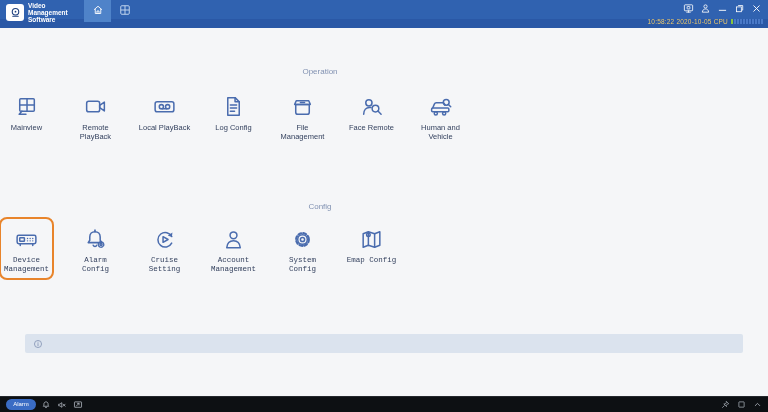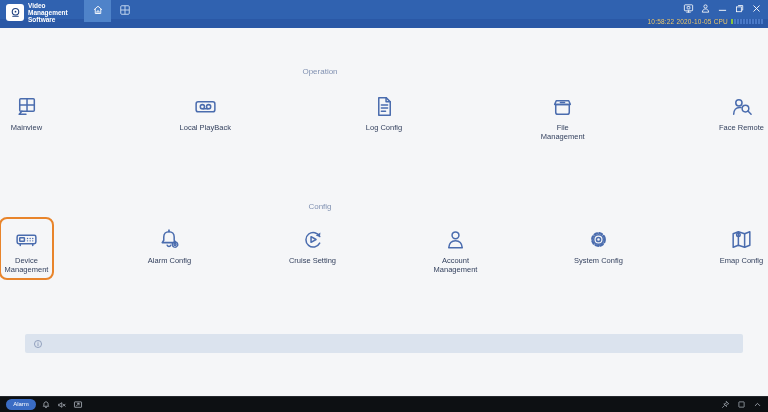--- a/index.html
+++ b/index.html
@@ -18,23 +18,23 @@
   .win-icons span{width:11px;height:11px;display:flex;align-items:center;justify-content:center;cursor:pointer;}
   .statusline{position:absolute;right:5px;top:16px;height:10px;display:flex;align-items:center;gap:3px;}
   .status-text{font-size:6.5px;color:#ecc96d;letter-spacing:.2px;}
   .cpu-meter{display:flex;gap:1px;align-items:center;}
   .cpu-tick{width:2px;height:5px;background:#4a79c7;}
   .cpu-tick.on{background:#86c440;}
   
   .section-title{position:absolute;left:0;width:640px;text-align:center;font-size:8px;color:#8292b2;}
   .t-operation{top:67px;}
   .t-config{top:202px;}
-  .icon-row{position:absolute;left:0;width:768px;display:flex;justify-content:space-between;align-items:flex-start;}
+  .icon-row{position:absolute;left:0;width:768px;display:flex;justify-content:flex-start;align-items:flex-start;gap:16px;}
   .r-operation{top:94px;}
-  .r-config{top:227px;}
+  .r-config{top:227px;font-family:Liberation Mono, monospace;}
   .launch-item{position:relative;width:53px;display:flex;flex-direction:column;align-items:center;cursor:pointer;}
   .licon{width:25px;height:25px;display:block;}
   .licon svg{width:25px;height:25px;display:block;}
   .llabel{margin-top:4px;font-size:7.5px;line-height:9px;color:#35425f;text-align:center;}
   .hl-box{position:absolute;left:-1px;right:-1px;top:-10px;bottom:-6px;
     border:2px solid #e8842b;border-radius:8px;pointer-events:none;}
   
   .info-bar{position:absolute;left:25px;right:25px;top:334px;height:19px;background:#dbe3ee;
     border-radius:2px;display:flex;align-items:center;padding-left:8px;box-sizing:border-box;}
   
@@ -141,20 +141,29 @@
             <rect x="5.5" y="4.5" width="14" height="12" rx="1"></rect>
             <path d="M12.5 4.5v12M5.5 10.5h14"></path>
             <path d="M7.5 16.5l-2.5 3h6.5"></path>
           </svg>
         </span>
         <span class="llabel">Mainview</span>
       </div>
       <div class="launch-item">
         <span class="licon">
           <svg viewBox="0 0 24 24" fill="none" stroke="#4a6cae" stroke-width="1.45" stroke-linecap="round" stroke-linejoin="round">
+            <rect x="3.5" y="7" width="12.5" height="10" rx="2"></rect>
+            <path d="M16 11l4.5-3.2v8.4L16 13z"></path>
+          </svg>
+        </span>
+        <span class="llabel">Remote PlayBack</span>
+      </div>
+      <div class="launch-item">
+        <span class="licon">
+          <svg viewBox="0 0 24 24" fill="none" stroke="#4a6cae" stroke-width="1.45" stroke-linecap="round" stroke-linejoin="round">
             <rect x="3" y="7.5" width="18" height="9.5" rx="2"></rect>
             <circle cx="9" cy="12.2" r="2"></circle>
             <circle cx="15" cy="12.2" r="2"></circle>
             <path d="M9.5 14.2h5"></path>
           </svg>
         </span>
         <span class="llabel">Local PlayBack</span>
       </div>
       <div class="launch-item">
         <span class="licon">
@@ -179,20 +188,33 @@
       <div class="launch-item">
         <span class="licon">
           <svg viewBox="0 0 24 24" fill="none" stroke="#4a6cae" stroke-width="1.45" stroke-linecap="round" stroke-linejoin="round">
             <circle cx="9.5" cy="8.5" r="3"></circle>
             <path d="M4.5 19.5c0-4 2.5-6.5 5.5-6.5h1.5"></path>
             <circle cx="15.8" cy="14" r="3.2"></circle>
             <path d="M18.2 16.4l3 3"></path>
           </svg>
         </span>
         <span class="llabel">Face Remote</span>
+      </div>
+      <div class="launch-item">
+        <span class="licon">
+          <svg viewBox="0 0 24 24" fill="none" stroke="#4a6cae" stroke-width="1.45" stroke-linecap="round" stroke-linejoin="round">
+            <path d="M4.5 13.5l1.6-3.8c.3-.7 1-1.2 1.8-1.2h6.2c.8 0 1.5.5 1.8 1.2l.4 1"></path>
+            <rect x="3.5" y="13.5" width="16.5" height="3.5" rx="1"></rect>
+            <circle cx="7.5" cy="18.6" r="1.5"></circle>
+            <circle cx="15.5" cy="18.6" r="1.5"></circle>
+            <circle cx="17.5" cy="8" r="2.8"></circle>
+            <path d="M19.6 10.1l2.2 2.2"></path>
+          </svg>
+        </span>
+        <span class="llabel">Human and Vehicle</span>
       </div>
     </div>
 
   <div class="section-title t-config">Config</div>
   <div class="icon-row r-config">
       <div class="launch-item">
         <span class="hl-box"></span>
         <span class="licon">
           <svg viewBox="0 0 24 24" fill="none" stroke="#4a6cae" stroke-width="1.45" stroke-linecap="round" stroke-linejoin="round">
             <rect x="3" y="8" width="18" height="8" rx="1.5"></rect>

